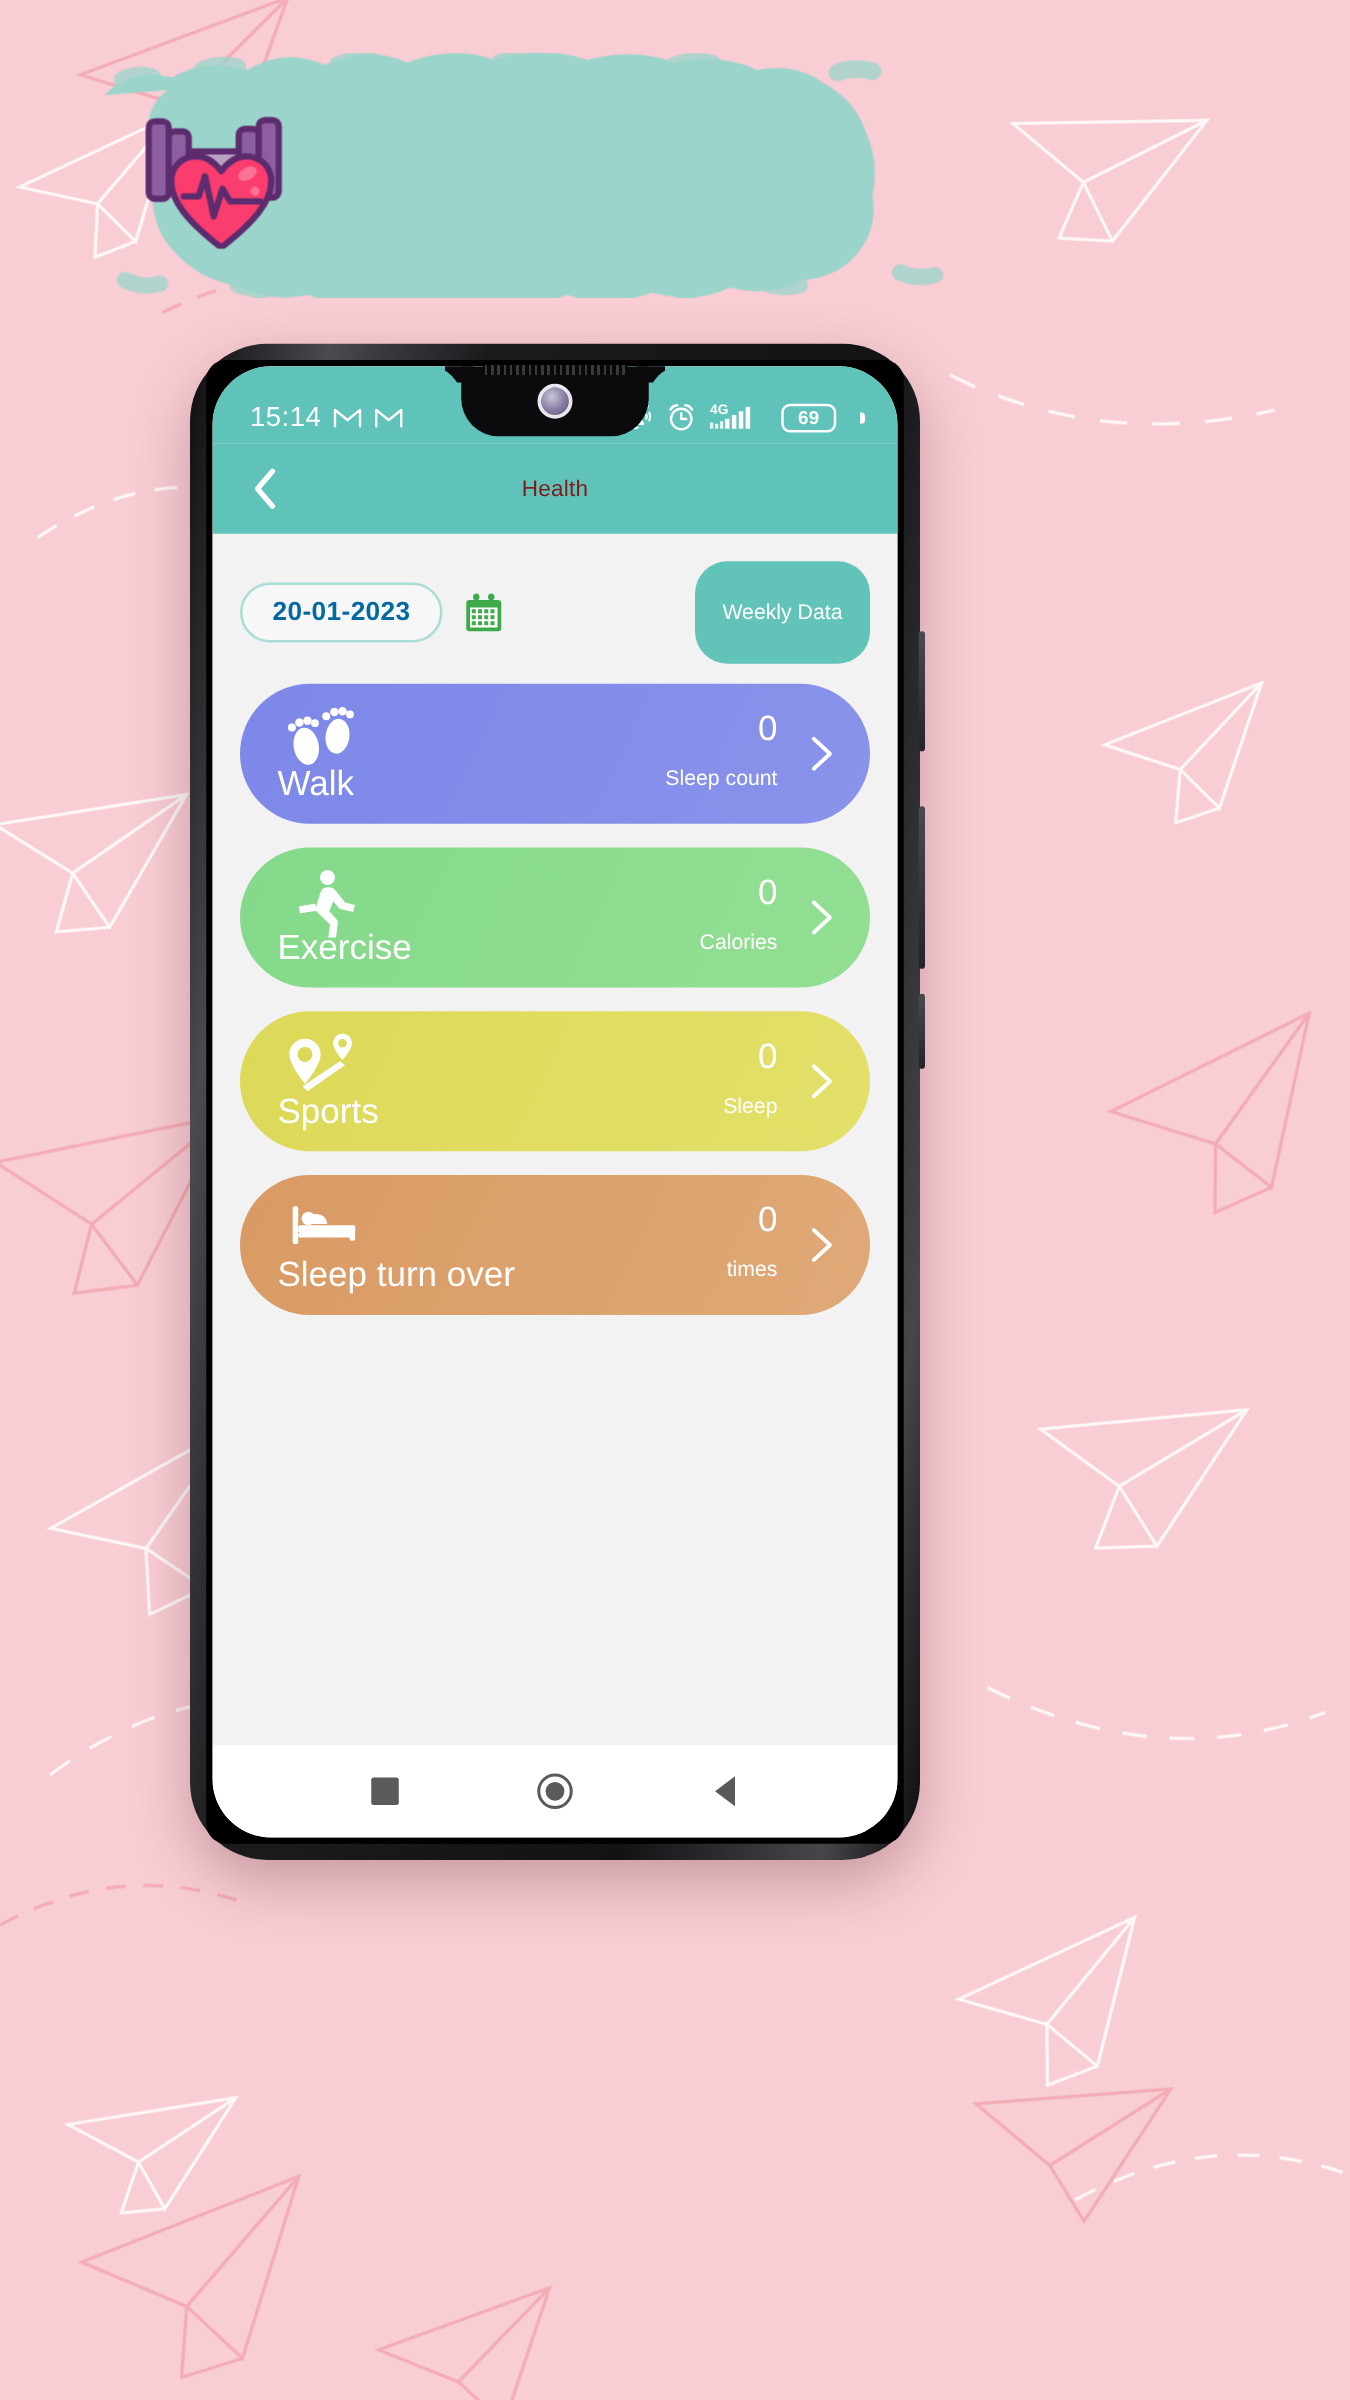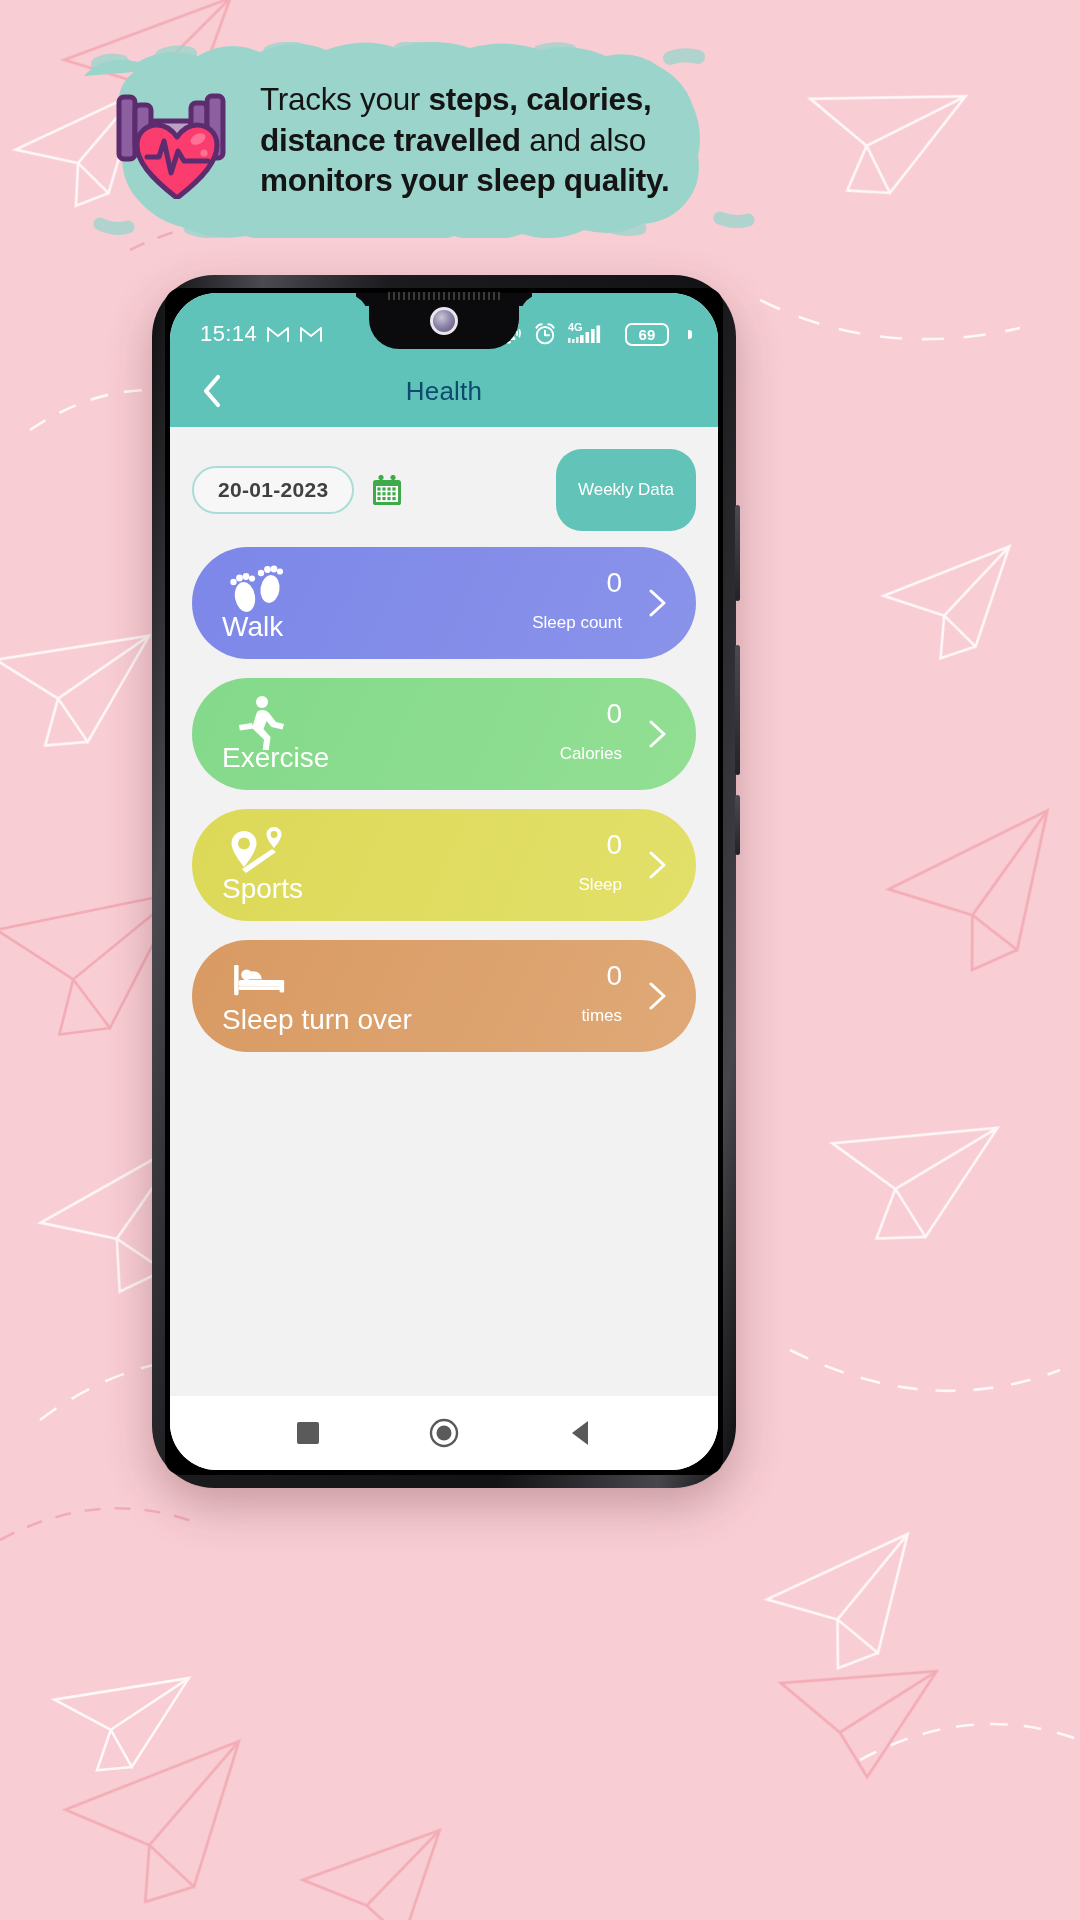--- a/index.html
+++ b/index.html
@@ -101,31 +101,31 @@
   
   #app-header {
     height:72px; background:#5fc3b9; flex:0 0 auto; position:relative;
     display:flex; align-items:center; justify-content:center;
   }
   #back-btn {
     position:absolute; left:20px; top:50%; transform:translateY(-50%);
     width:44px; height:44px; display:flex; align-items:center; justify-content:center;
     cursor:pointer;
   }
-  #page-title { color:#0c4a6e; font-size:26px; font-weight:400; letter-spacing:.2px; }
+  #page-title { color:#7f1d1d; font-size:18px; font-weight:400; letter-spacing:.2px; }
 
   
   #app-body { flex:1 1 auto; background:#f2f2f2; overflow:hidden; }
 
   #date-row {
     display:flex; align-items:center; padding:22px 22px 8px 22px; gap:16px;
   }
   #date-pill {
     border:2.5px solid #a9ddd6; background:#f7f7f7; border-radius:26px;
-    padding:10px 24px; color:#404040; font-size:21px; font-weight:700;
+    padding:10px 24px; color:#0369a1; font-size:21px; font-weight:700;
     letter-spacing:.3px; cursor:pointer;
   }
   #calendar-icon { width:34px; height:34px; cursor:pointer; }
   #weekly-btn {
     margin-left:auto; background:#62c3b9; color:#fff; border:none;
     border-radius:26px; padding:31px 22px; font-size:17px; font-weight:500;
     cursor:pointer; font-family:inherit;
   }
 
   
@@ -278,25 +278,20 @@
         <rect x="93" y="15" width="16" height="62" rx="5" fill="#8b5fa0"></rect>
       </g>
 
       <path d="M63 117 C36 96 23 80 23 64 C23 52 32 44 43 44 C51 44 58 49 63 56
                C68 49 75 44 83 44 C94 44 103 52 103 64 C103 80 90 96 63 117 Z" fill="#fb3c6e" stroke="#5d2c6e" stroke-width="5" stroke-linejoin="round"></path>
       <path d="M33 76 L45 76 L50 60 L57 92 L64 70 L70 80 L94 80" stroke="#5d2c6e" stroke-width="5" fill="none" stroke-linecap="round" stroke-linejoin="round"></path>
       <ellipse cx="84" cy="58" rx="8" ry="5" transform="rotate(-28 84 58)" fill="#ff7b9e" opacity=".85"></ellipse>
       <circle cx="90" cy="72" r="3.6" fill="#ff7b9e" opacity=".85"></circle>
     </svg>
 
-    <div id="banner-text">
-      <div><span>Tracks your </span><b>steps, calories,</b><span></span></div>
-      <div><span></span><b>distance travelled</b><span> and also</span></div>
-      <div><span></span><b>monitors your sleep quality.</b><span></span></div>
-    </div>
   </div>
 </div>
 
 <div id="phone">
   <div class="side-btn" style="top:230px;height:96px;"></div>
   <div class="side-btn" style="top:370px;height:130px;"></div>
   <div class="side-btn" style="top:520px;height:60px;"></div>
 
   <div id="phone-inner">
     <div id="earpiece"></div>

